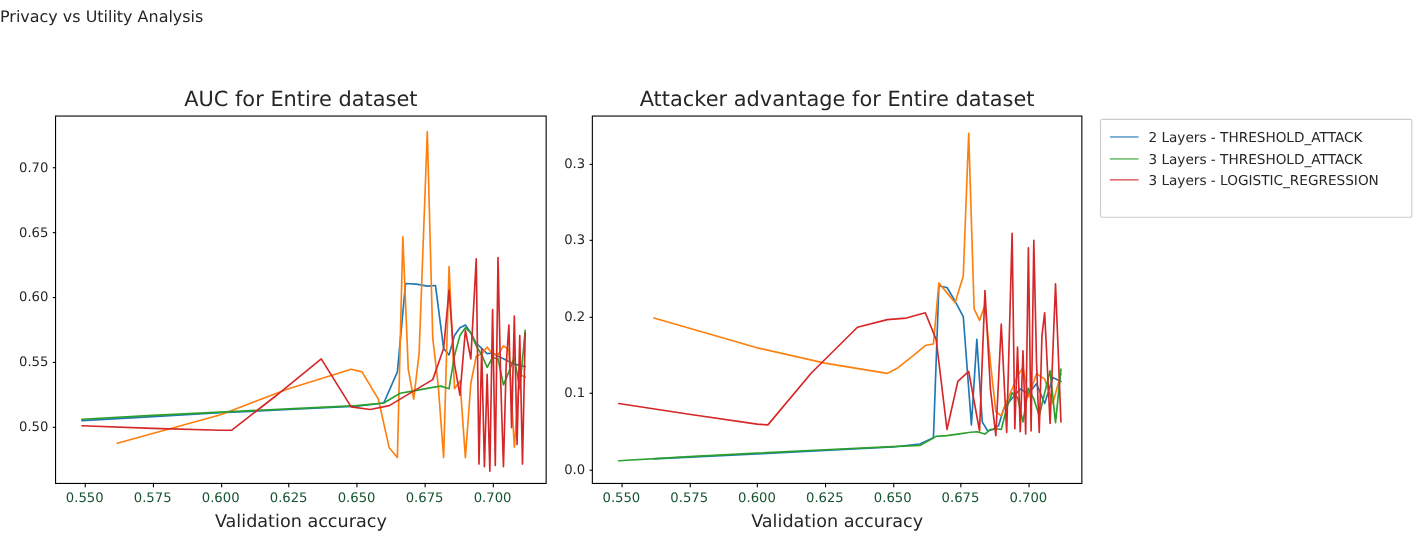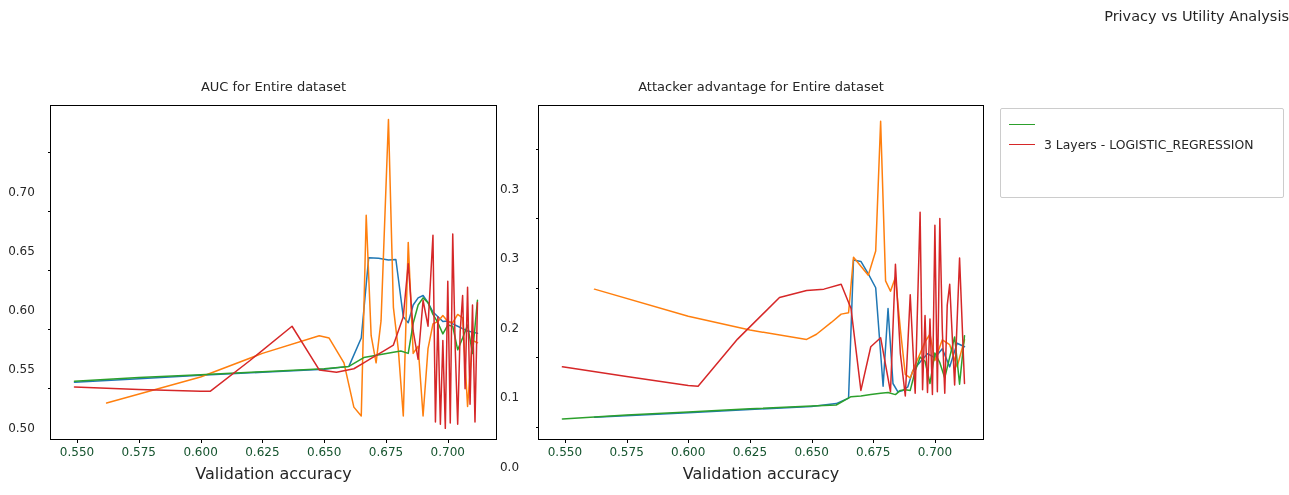--- a/index.html
+++ b/index.html
@@ -1,24 +1,24 @@
 <!DOCTYPE html>
 <html><head>
 <meta charset="utf-8">
 <style>
   html,body{margin:0;padding:0;}
   body{width:1289px;height:495px;background:#ffffff;font-family:"DejaVu Sans","Liberation Sans",sans-serif;overflow:hidden;position:relative;}
   .figure{position:absolute;left:0;top:0;width:1289px;height:495px;}
-  .fig-title{position:absolute;left:0;top:8px;width:1289px;text-align:right;font-size:14.5px;color:#262626;}
+  .fig-title{position:absolute;left:0;top:8px;width:1289px;text-align:left;font-size:14.5px;color:#262626;}
   .axes{position:absolute;border:1.1px solid #000;box-sizing:border-box;background:#fff;}
-  .ax-title{position:absolute;width:100%;top:-27px;left:0;text-align:center;font-size:13px;color:#262626;}
+  .ax-title{position:absolute;width:100%;top:-27px;left:0;text-align:center;font-size:19px;color:#262626;}
   .xlabel{position:absolute;width:100%;left:0;bottom:-44px;text-align:center;font-size:16px;color:#262626;}
   .plotsvg{position:absolute;left:0;top:0;}
   .tick-x{position:absolute;font-size:12px;color:#14532d;transform:translateX(-50%);}
-  .tick-y{position:absolute;font-size:12px;color:#262626;transform:translateY(-50%);text-align:center;margin-top:40px;}
+  .tick-y{position:absolute;font-size:12px;color:#262626;transform:translateY(-50%);text-align:right;}
   .tickmark{position:absolute;background:#000;}
   .legend{position:absolute;border:1px solid #cccccc;background:#ffffff;border-radius:2px;box-sizing:border-box;padding:6px 8px 6px 8px;}
   .legend-row{display:flex;align-items:center;height:19.5px;}
   .legend-line{width:26px;height:0;border-top:1.6px solid #000;margin-right:9px;flex:none;}
   .legend-text{font-size:12.4px;color:#262626;white-space:nowrap;}
 </style>
 </head>
 <body>
 
 <div class="figure">
@@ -89,22 +89,27 @@
       <div class="tick-y" style="left: -52px; width: 45px; top: 251.1px;">0.1</div>
       <div class="tickmark" style="left: -3.5px; top: 181.8px; width: 3.5px; height: 1px;"></div>
       <div class="tick-y" style="left: -52px; width: 45px; top: 181.8px;">0.2</div>
       <div class="tickmark" style="left: -3.5px; top: 112.4px; width: 3.5px; height: 1px;"></div>
       <div class="tick-y" style="left: -52px; width: 45px; top: 112.4px;">0.3</div>
       <div class="tickmark" style="left: -3.5px; top: 43px; width: 3.5px; height: 1px;"></div>
       <div class="tick-y" style="left: -52px; width: 45px; top: 43px;">0.3</div>
     </div>
 
   <div class="legend" id="legend" style="left:1000px;top:108px;width:284px;height:90px;">
+  <div class="legend-row">
+        <span class="legend-line" style="border-top-color: rgb(31, 119, 180);"></span>
+        <span class="legend-text">2 Layers - THRESHOLD_ATTACK</span>
+      </div>
       <div class="legend-row">
         <span class="legend-line" style="border-top-color: rgb(44, 160, 44);"></span>
+        <span class="legend-text">3 Layers - THRESHOLD_ATTACK</span>
       </div>
       <div class="legend-row">
         <span class="legend-line" style="border-top-color: rgb(214, 39, 40);"></span>
         <span class="legend-text">3 Layers - LOGISTIC_REGRESSION</span>
       </div>
     </div>
 
 </div>
 
 </body></html>

